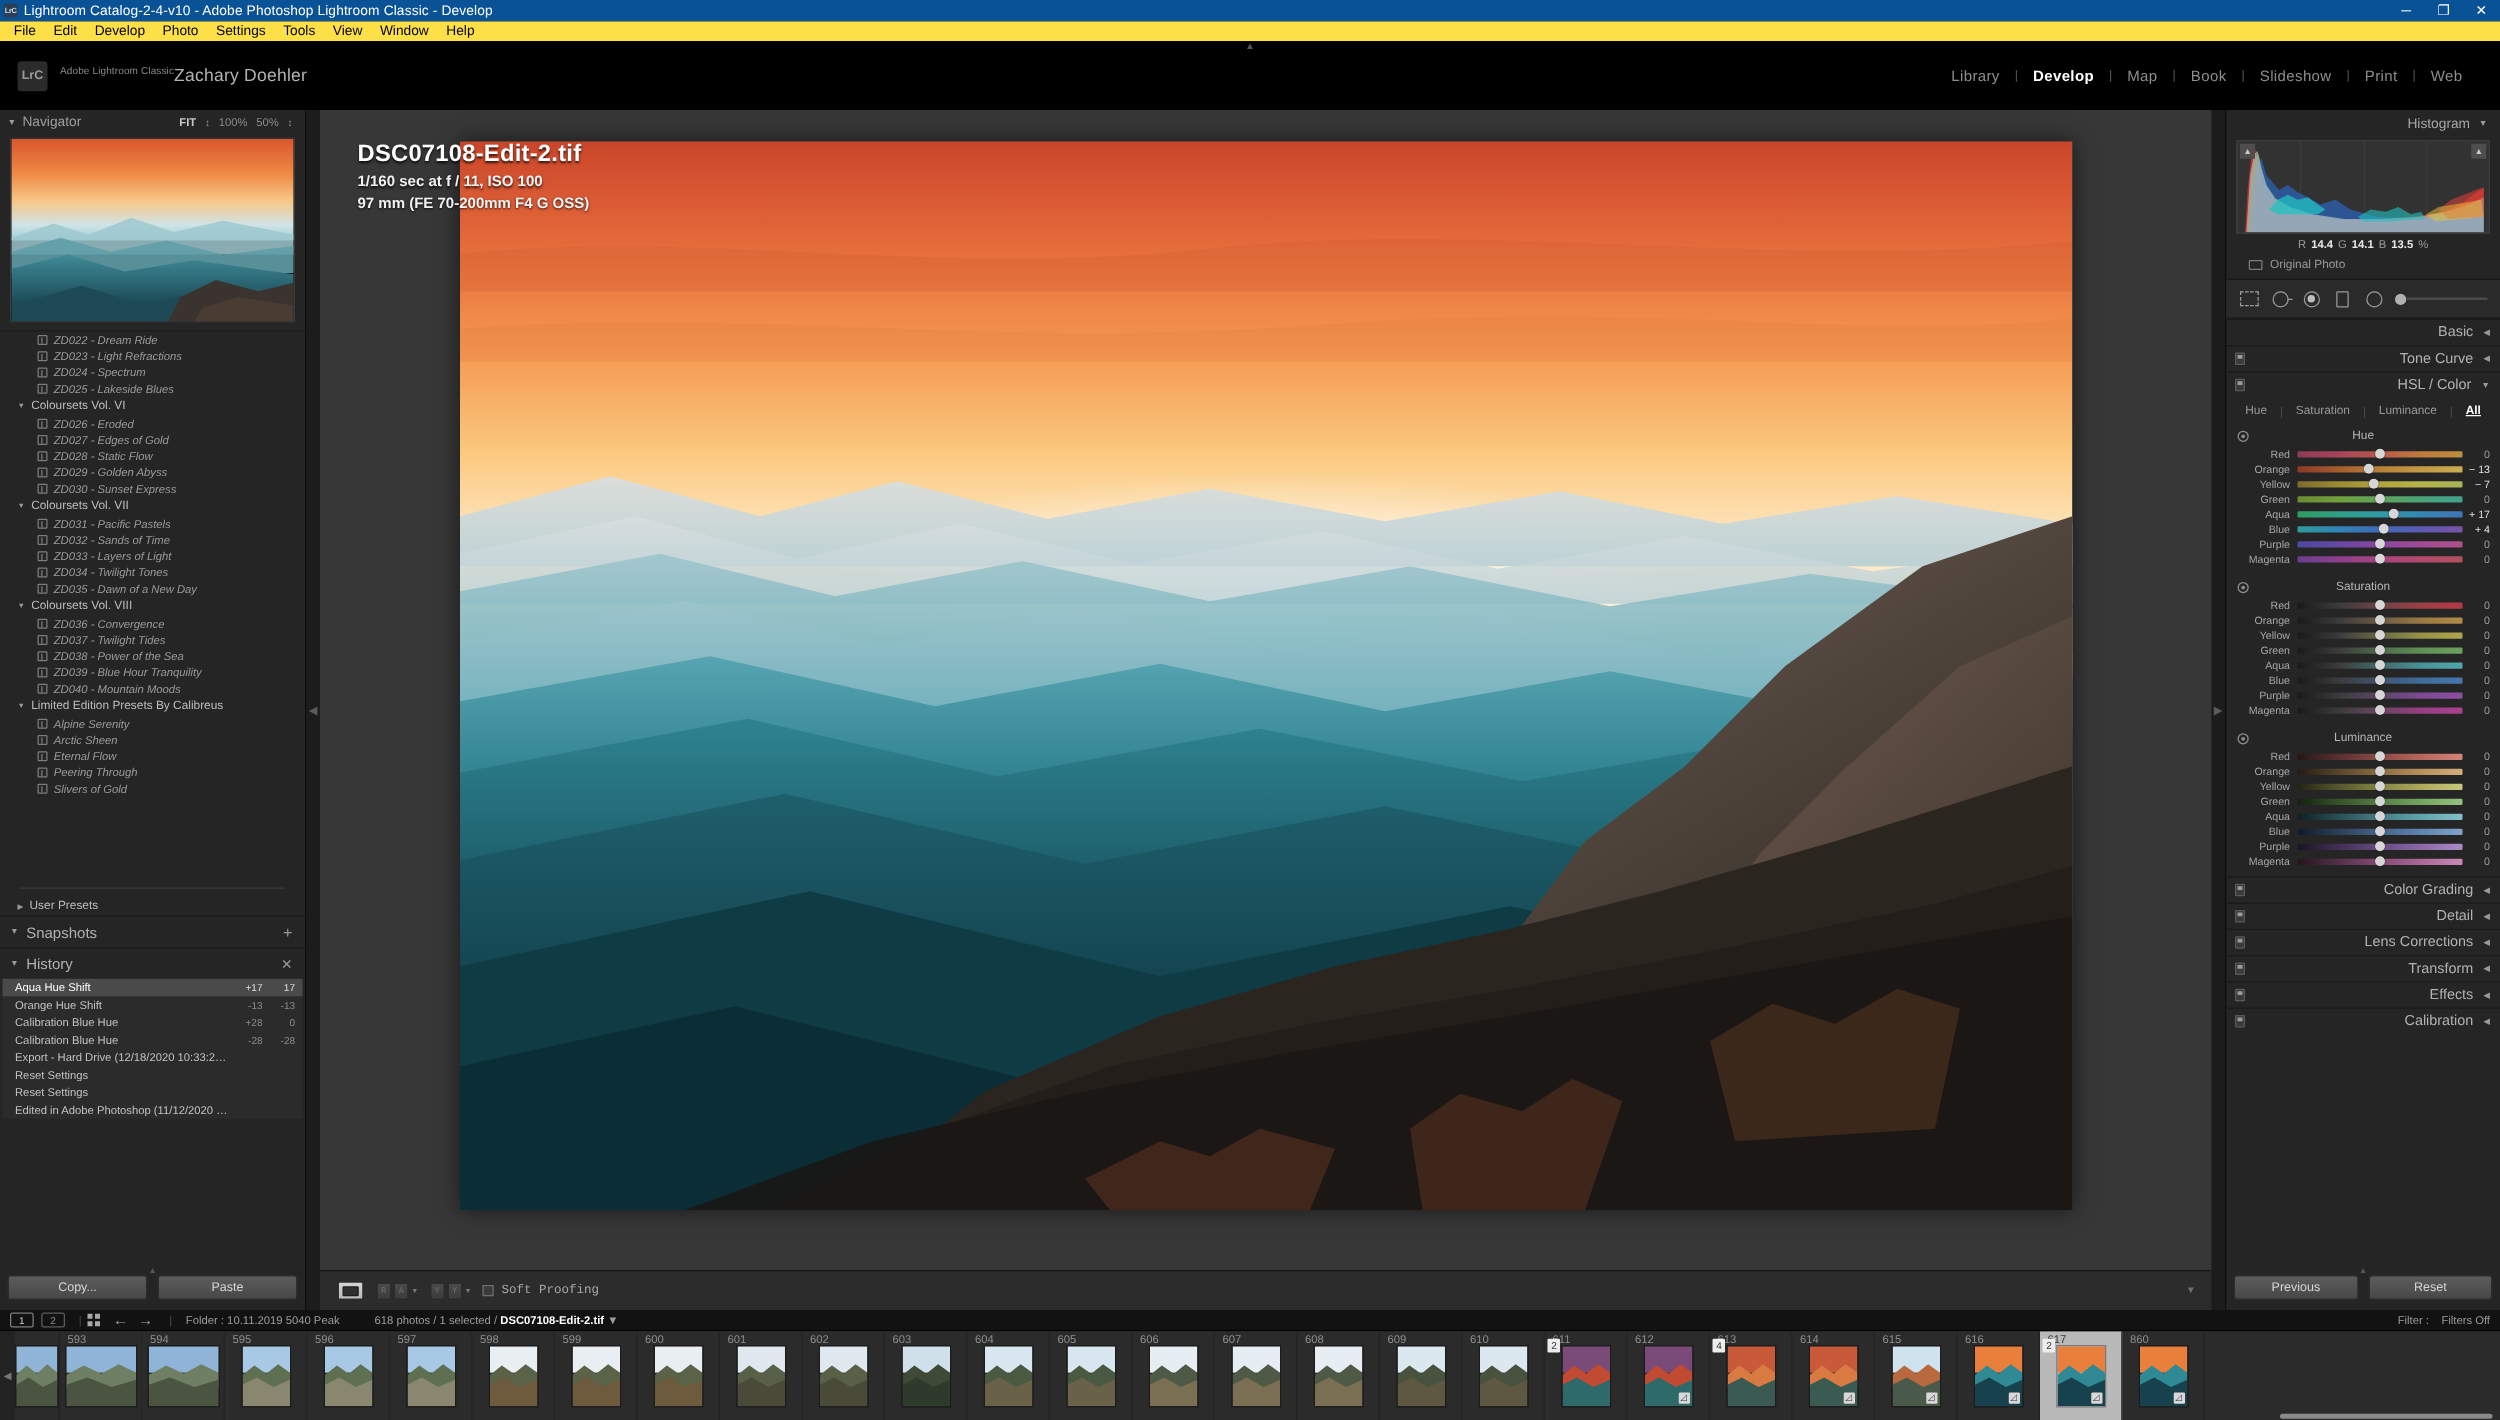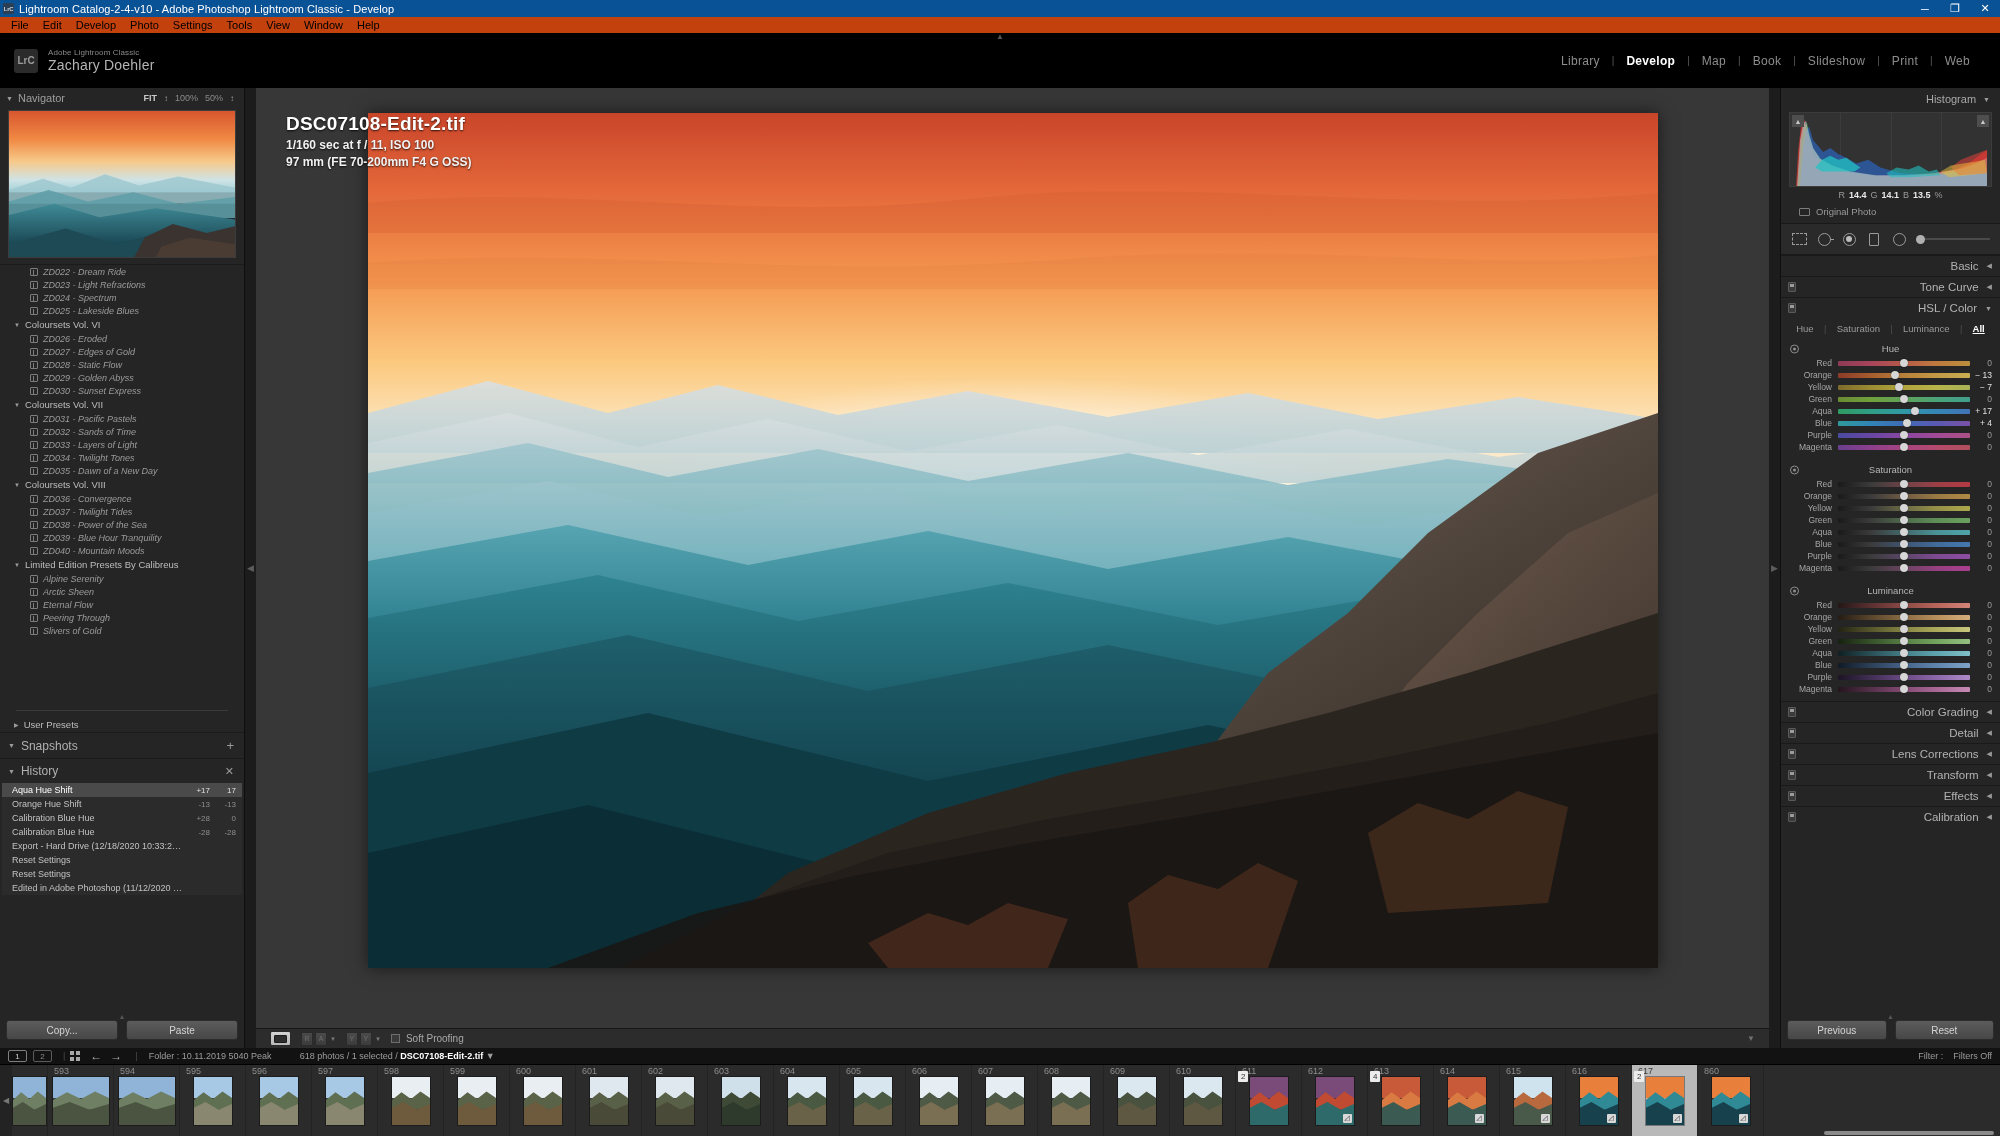--- a/index.html
+++ b/index.html
@@ -19,21 +19,21 @@
     width:11px;height:11px;background:#2a3f55;color:#cfd8e2;font-size:6px;
     display:flex;align-items:center;justify-content:center;margin:0 5px 0 3px;
     border-radius:1px;font-weight:bold;letter-spacing:-.3px;
   }
   .tb-title{font-size:11px;letter-spacing:.1px;}
   .tb-buttons{position:absolute;right:0;top:0;height:17px;display:flex;}
   .tb-btn{width:30px;height:17px;display:flex;align-items:center;justify-content:center;font-size:11px;color:#fff;}
 
   
   .menubar{
-    height:16px;background:#c2410c;display:flex;align-items:center;
+    height:16px;background:#fde047;display:flex;align-items:center;
     padding-left:4px;font-size:11px;color:#000;
   }
   .menu-item{padding:0 7px;height:16px;line-height:16px;cursor:default;}
 
   
   .app{position:relative;width:2000px;height:1103px;background:#1c1c1c;}
 
   
   .topbar{
     height:55px;background:#000;display:flex;align-items:center;
@@ -41,21 +41,21 @@
   }
   .topbar-center-arrow{
     position:absolute;left:50%;top:0;transform:translateX(-50%);
     font-size:8px;color:#555;line-height:8px;
   }
   .identity{display:flex;align-items:center;padding-left:14px;gap:10px;}
   .lrc-badge{
     width:24px;height:24px;background:#2b2b2b;border-radius:3px;color:#9a9a9a;
     display:flex;align-items:center;justify-content:center;font-size:10px;font-weight:bold;
   }
-  .identity-text{display:flex;flex-direction:column;line-height:1.15;}
+  .identity-text{display:flex;flex-direction:row;line-height:1.15;}
   .identity-sub{font-size:8px;color:#8a8a8a;letter-spacing:.1px;}
   .identity-name{font-size:14px;color:#b4b4b4;letter-spacing:.2px;}
   .modules{display:flex;align-items:center;gap:0;padding-right:18px;font-size:12px;text-align:center;}
   .module{padding:0 12px;color:#8d8d8d;cursor:pointer;letter-spacing:.3px;}
   .module.active{color:#fff;font-weight:bold;}
   .module-sep{color:#5a5a5a;font-size:10px;}
 
   
   .mainrow{display:flex;height:960px;}
 
@@ -136,22 +136,22 @@
   .photo-meta{position:absolute;left:30px;top:25px;z-index:5;}
   .pm-title{font-size:19px;font-weight:bold;color:#fff;letter-spacing:.2px;text-shadow:0 1px 2px rgba(0,0,0,.8);}
   .pm-line{font-size:12px;font-weight:bold;color:#f2f2f2;margin-top:3px;text-shadow:0 1px 2px rgba(0,0,0,.8);}
   .photo-frame{
     width:1290px;height:855px;position:relative;overflow:hidden;
     box-shadow:0 0 16px rgba(0,0,0,.55);
   }
 
   
   .toolbar{
-    height:20px;background:#2c2c2c;border-top:1px solid #161616;
-    display:flex;align-items:center;padding:0 14px;gap:10px;position:relative;
+    height:32px;background:#2c2c2c;border-top:1px solid #161616;
+    display:flex;align-items:center;padding:0 14px;gap:10px;position:relative;font-family:Liberation Mono, monospace;
   }
   .tool-btn{
     height:15px;min-width:20px;background:linear-gradient(#555,#444);
     border:1px solid #2a2a2a;border-radius:2px;display:flex;align-items:center;
     justify-content:center;padding:0 3px;cursor:pointer;
   }
   .tool-btn.on{background:linear-gradient(#d4d4d4,#b8b8b8);}
   .tool-rect{width:13px;height:8px;border:1.5px solid #2b2b2b;border-radius:1px;background:#3a3a3a;}
   .tool-btn.on .tool-rect{border-color:#1c1c1c;background:#2e2e2e;}
   .tgl-group{display:flex;align-items:center;gap:2px;}

